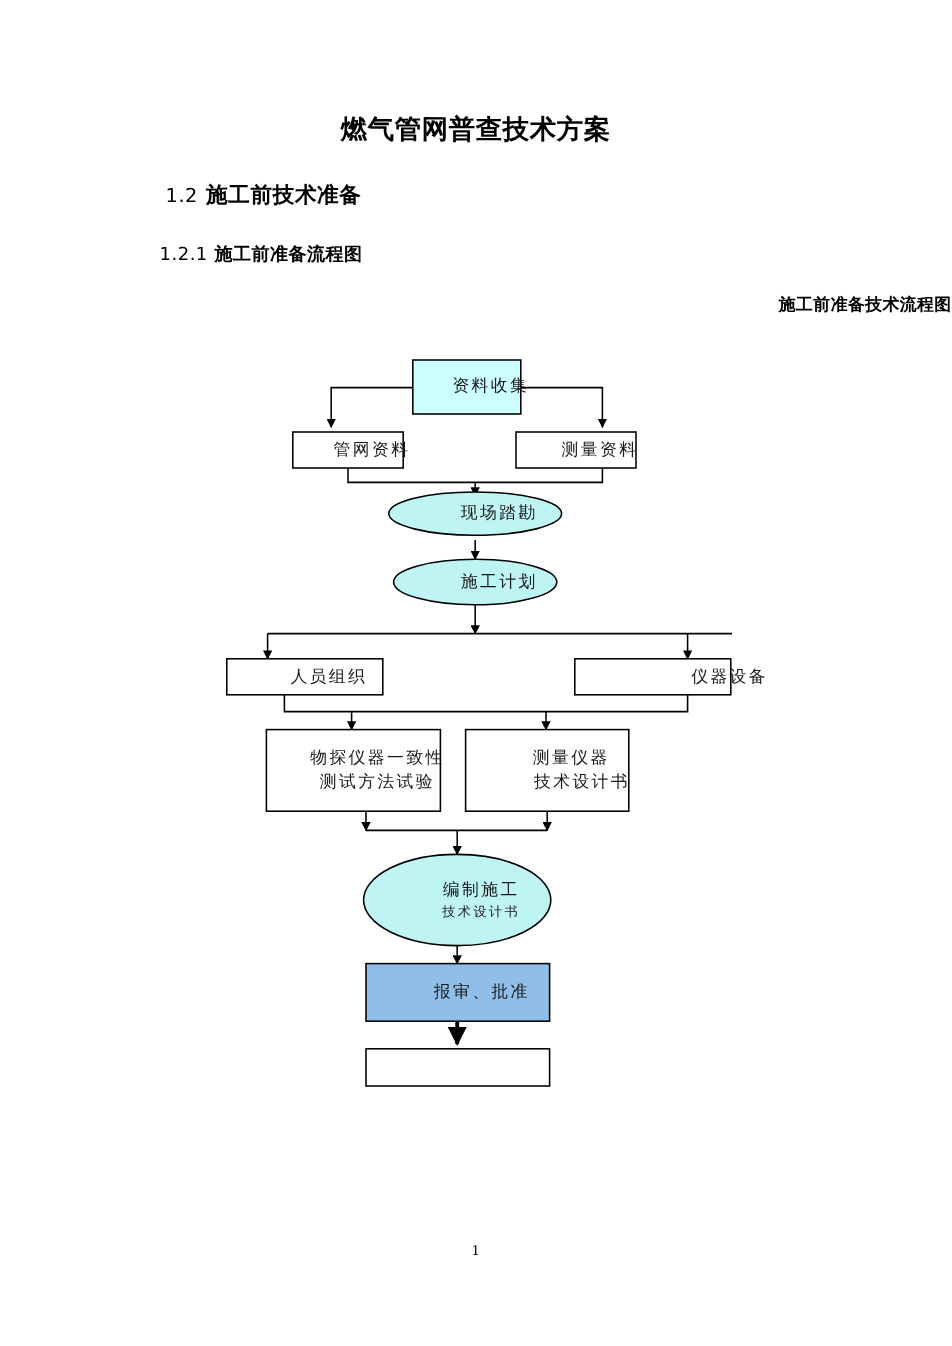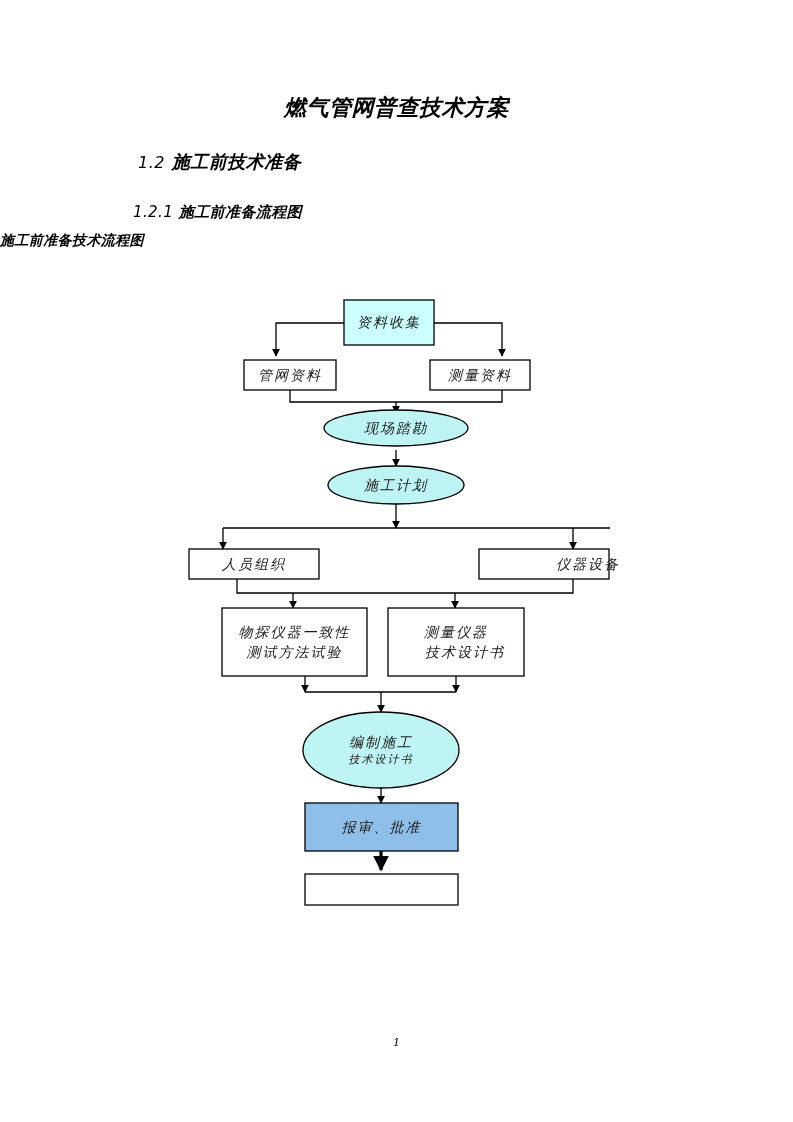--- a/index.html
+++ b/index.html
@@ -15,21 +15,20 @@
     font-family: "DejaVu Sans", "Liberation Sans", sans-serif;
     color: #000000;
     overflow: hidden;
   }
 
   .page {
     position: absolute;
     inset: 0;
     width: 793px;
     height: 1122px;
-    font-style: italic;
   }
 
   
   .doc-title {
     position: absolute;
     left: 0;
     top: 93px;
     width: 793px;
     text-align: center;
     font-size: 22px;
@@ -51,23 +50,23 @@
     left: 133px;
     top: 203px;
     font-size: 15px;
     font-weight: bold;
     letter-spacing: 0.4px;
   }
   .h3 .num { font-weight: normal; }
   .chart-title {
     position: absolute;
     left: 0;
-    top: 232px;
-    width: 793px;
-    text-align: left;
+    top: 245px;
+    width: 793px;
+    text-align: right;
     font-size: 14px;
     font-weight: bold;
     letter-spacing: 0.4px;
   }
 
   .page-number {
     position: absolute;
     left: 0;
     top: 1036px;
     width: 793px;
@@ -94,20 +93,21 @@
     align-items: center;
     justify-content: center;
     text-align: center;
     pointer-events: none;
     font-family: "DejaVu Serif", "Liberation Serif", serif;
     font-size: 14px;
     line-height: 1.45;
     letter-spacing: 2px;
     color: #1a1a1a;
     white-space: nowrap;
+    padding-left: 20px;
   }
   .node-label .l2-indent { padding-left: 18px; }
   .node-label .small {
     font-size: 11px;
     letter-spacing: 2px;
   }
 </style>
 </head>
 <body>
 

